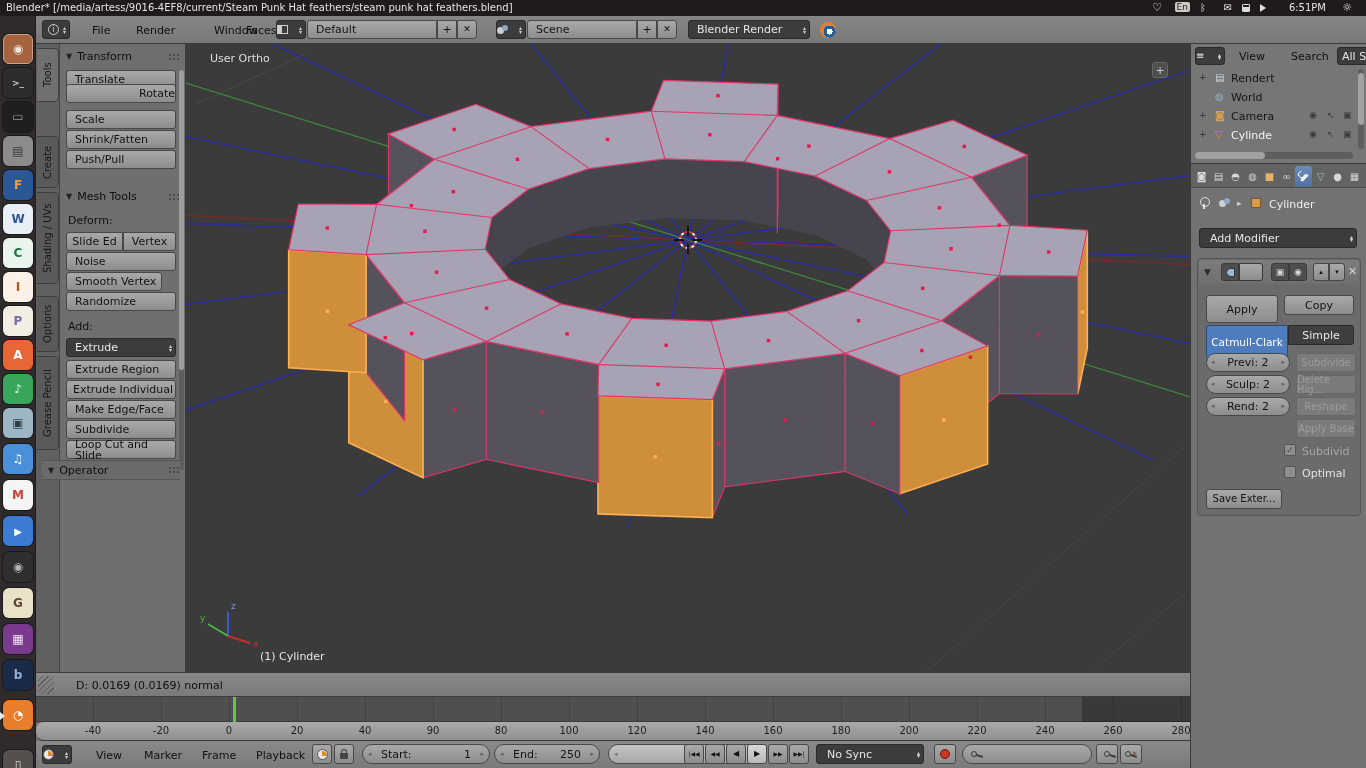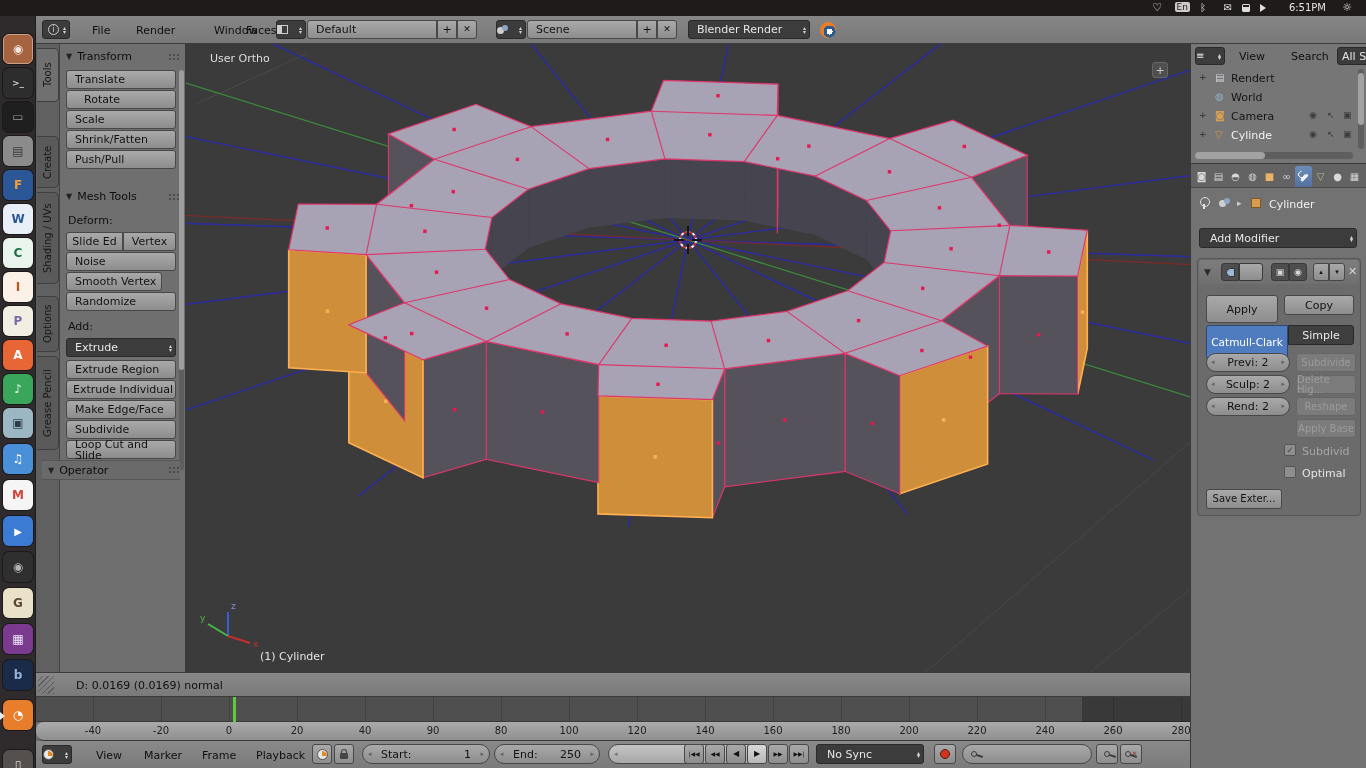--- a/index.html
+++ b/index.html
@@ -44,20 +44,21 @@
   .ruler-num{position:absolute;top:3px;width:40px;text-align:center;font-size:10px;color:#1c1c1c;}
   .ptab{position:absolute;top:2px;width:17px;height:21px;display:flex;align-items:center;justify-content:center;font-size:10px;color:#d8d8d8;border-radius:3px 3px 0 0;}
   .ptab.active{background:linear-gradient(#6b8cbc,#52719f);}
   .tree-ico{position:absolute;font-size:9px;}
   svg text{font-family:"DejaVu Sans",sans-serif;}
 </style>
 </head>
 <body>
 
 <div class="abs" style="left:0;top:0;width:1366px;height:16px;background:#201b1b;color:#e8e4e1;display:flex;align-items:center;">
+  <span class="lbl" style="left:6px;top:2px;font-size:10px;">Blender* [/media/artess/9016-4EF8/current/Steam Punk Hat feathers/steam punk hat feathers.blend]</span>
   <span class="lbl" style="right:204px;top:1px;font-size:11px;">♡</span>
   <span class="lbl" style="right:176px;top:2px;font-size:9px;background:#cfcac6;color:#222;padding:0 2px;border-radius:2px;">En</span>
   <span class="lbl" style="right:160px;top:2px;font-size:10px;">ᛒ</span>
   <span class="lbl" style="right:134px;top:2px;font-size:10px;">✉</span>
   <span class="abs" style="right:116px;top:4px;width:8px;height:8px;border:1px solid #ddd;border-radius:1px;background:linear-gradient(#ddd,#ddd) 0 100%/100% 70% no-repeat;"></span>
   <span class="abs" style="right:96px;top:4px;width:0;height:0;border:4px solid transparent;border-right:6px solid #ddd;transform:rotate(180deg);"></span>
   <span class="lbl" style="right:40px;top:2px;font-size:10px;">6:51PM</span>
   <span class="lbl" style="right:14px;top:1px;font-size:11px;">☼</span>
 </div>
 
@@ -202,21 +203,21 @@
 
 <div class="abs" style="left:60px;top:44px;width:126px;height:628px;background:#6f6f6f;border-right:1px solid #3a3a3a;">
   <div class="panel-hdr" style="left:6px;top:6px;width:114px;">
       <span class="hdrtri">▼</span>
       <span>Transform</span>
       <span class="dragdots"></span>
     </div>
   <div class="btn" style="left:6px;top:26px;width:110px;height:19px;justify-content:flex-start;padding-left:8px;">
       <span>Translate</span>
     </div>
-  <div class="btn" style="left:6px;top:46px;width:110px;height:19px;justify-content:flex-start;padding-left:17px;">
+  <div class="btn" style="left:6px;top:40px;width:110px;height:19px;justify-content:flex-end;padding-left:0;">
       <span>Rotate</span>
     </div>
   <div class="btn" style="left:6px;top:66px;width:110px;height:19px;justify-content:flex-start;padding-left:8px;">
       <span>Scale</span>
     </div>
   <div class="btn" style="left:6px;top:86px;width:110px;height:19px;justify-content:flex-start;padding-left:8px;">
       <span>Shrink/Fatten</span>
     </div>
   <div class="btn" style="left:6px;top:106px;width:110px;height:19px;justify-content:flex-start;padding-left:8px;">
       <span>Push/Pull</span>

